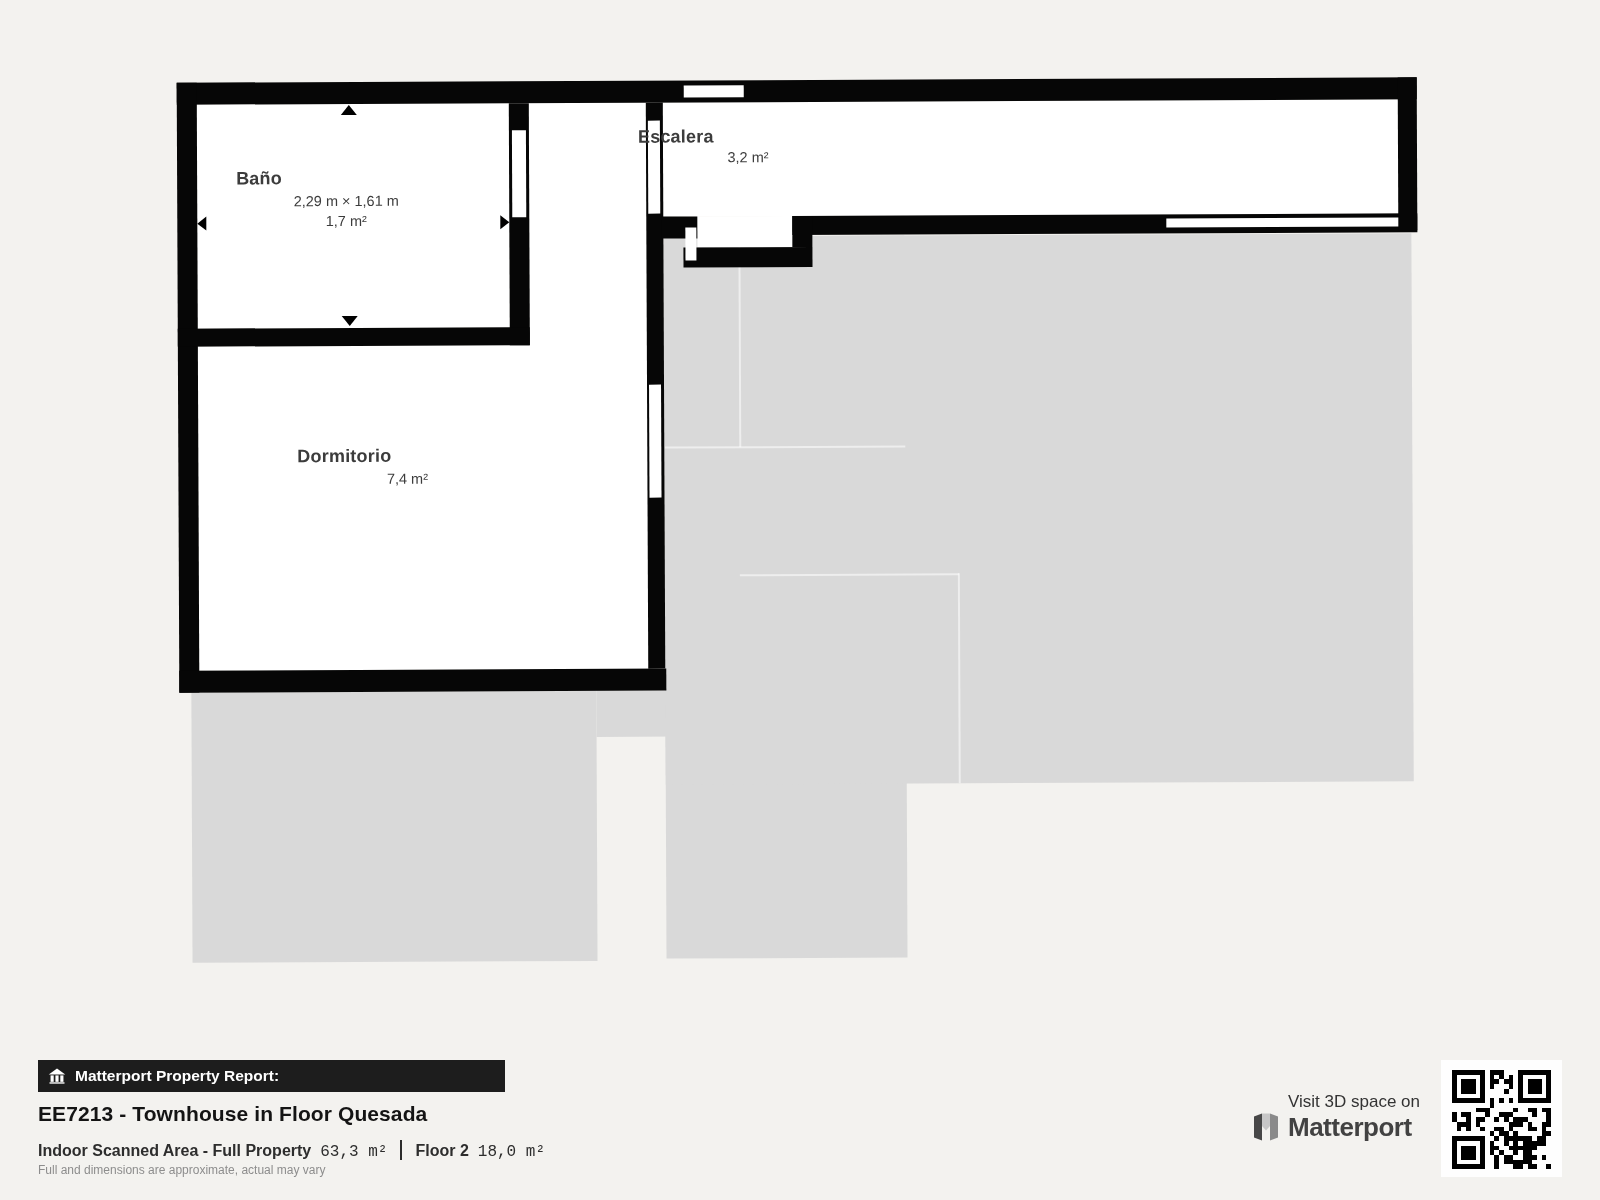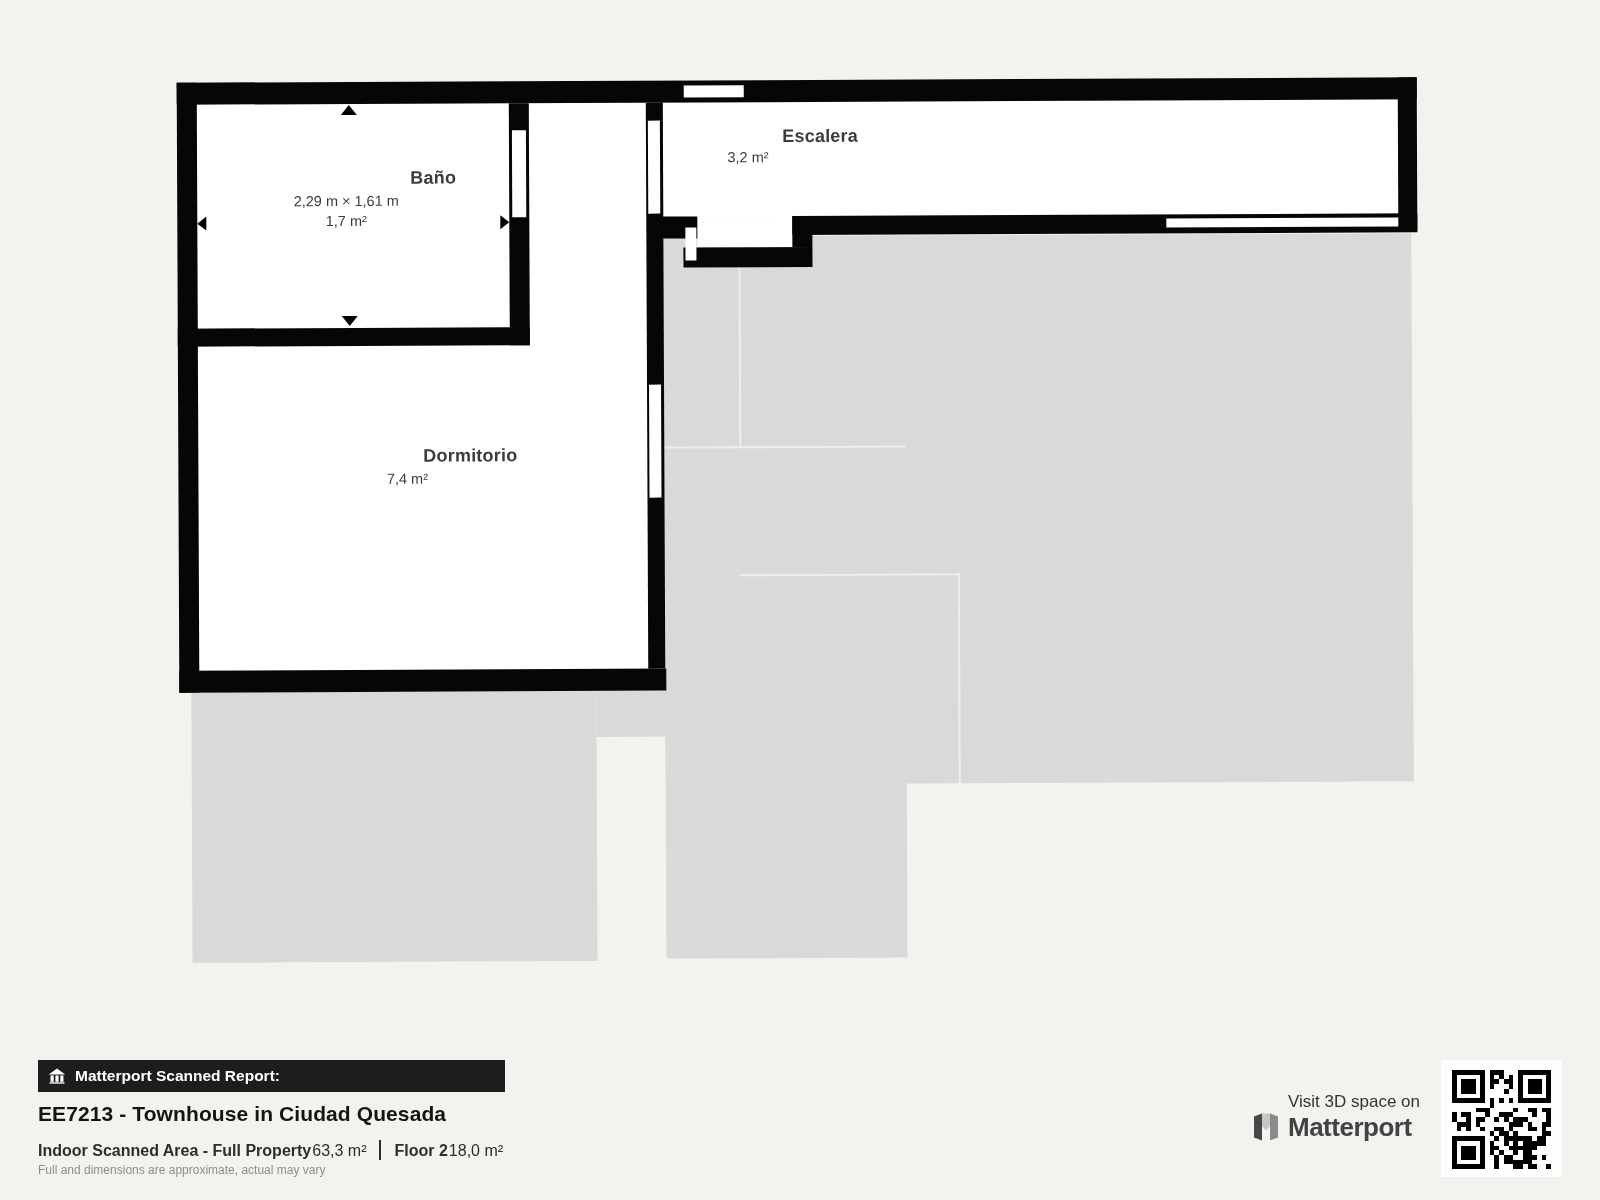--- a/index.html
+++ b/index.html
@@ -13,34 +13,34 @@
     -webkit-font-smoothing:antialiased;
   }
   .abs{position:absolute;}
   
   #plan{position:absolute;left:0;top:0;width:1600px;height:1200px;transform:rotate(-0.25deg);transform-origin:800px 380px;}
   .g{position:absolute;background:var(--floor);}
   .seam{position:absolute;background:rgba(255,255,255,.55);}
   .r{position:absolute;background:var(--room);}
   .w{position:absolute;background:var(--wall);}
   .gp{position:absolute;background:var(--room);}
-  .room-name{position:absolute;width:220px;text-align:right;font-weight:bold;font-size:18px;color:var(--label);letter-spacing:.2px;}
+  .room-name{position:absolute;width:220px;text-align:left;font-weight:bold;font-size:18px;color:var(--label);letter-spacing:.2px;}
   .room-meta{position:absolute;width:220px;text-align:center;font-size:14.5px;color:var(--label);}
   .arr{position:absolute;width:0;height:0;}
   .arr.up{border-left:8px solid transparent;border-right:8px solid transparent;border-bottom:10px solid #000;}
   .arr.down{border-left:8px solid transparent;border-right:8px solid transparent;border-top:10px solid #000;}
   .arr.left{border-top:7px solid transparent;border-bottom:7px solid transparent;border-right:9px solid #000;}
   .arr.right{border-top:7px solid transparent;border-bottom:7px solid transparent;border-left:9px solid #000;}
   
   #badge-bar{position:absolute;left:38px;top:1060px;width:467px;height:32px;background:#1d1d1d;display:flex;align-items:center;padding-left:10px;box-sizing:border-box;}
   #badge-bar .txt{color:#fff;font-weight:bold;font-size:15.5px;margin-left:9px;}
   #prop-title{position:absolute;left:38px;top:1102px;font-weight:bold;font-size:21px;color:#141414;letter-spacing:.1px;}
   #info-line{position:absolute;left:38px;top:1136px;font-size:16px;color:#2d2d2d;}
   #info-line .b{font-weight:bold;}
-  #info-line .val{margin-left:1px;}
+  #info-line .val{margin-left:9px;font-family:Liberation Mono, monospace;}
   #info-line .vbar{display:inline-block;width:2px;height:20px;background:#2b2b2b;margin:0 13px;transform:translateY(4px);}
   #disclaimer{position:absolute;left:38px;top:1163px;font-size:12px;color:#8d8d8d;}
   #visit-text{position:absolute;left:1120px;top:1092px;width:300px;text-align:right;font-size:17px;color:#333;}
   #brand-word{position:absolute;left:1288px;top:1112px;font-weight:bold;font-size:26px;color:#424242;letter-spacing:-0.5px;}
   #qr-card{position:absolute;left:1441px;top:1060px;width:121px;height:117px;background:#fefefe;}
   #qr{position:absolute;left:11px;top:10px;width:99px;height:99px;}
   #qr i{position:absolute;background:#000;width:4.72px;height:4.72px;}
 </style>
 </head>
 <body>
@@ -98,24 +98,24 @@
 <div id="badge-bar">
   <span style="display:inline-flex;">
     <svg width="18" height="18" viewBox="0 0 24 24">
       <polygon points="12,2 23,10 1,10" fill="#ffffff"></polygon>
       <rect x="3.4" y="11.2" width="4.2" height="8.6" fill="#ffffff"></rect>
       <rect x="9.9" y="11.2" width="4.2" height="8.6" fill="#ffffff"></rect>
       <rect x="16.4" y="11.2" width="4.2" height="8.6" fill="#ffffff"></rect>
       <rect x="2" y="20.4" width="20" height="1.8" fill="#ffffff"></rect>
     </svg>
   </span>
-  <span class="txt">Matterport Scanned Report:</span>
-</div>
-
-<div id="prop-title">EE7213 - Townhouse in Ciudad Quesada</div>
+  <span class="txt">Matterport Property Report:</span>
+</div>
+
+<div id="prop-title">EE7213 - Townhouse in Floor Quesada</div>
 
 <div id="info-line">
   <span class="b">Indoor Scanned Area - Full Property</span><span class="val">63,3 m²</span><span class="vbar"></span><span class="b">Floor 2</span><span class="val">18,0 m²</span>
 </div>
 
 <div id="disclaimer">Full and dimensions are approximate, actual may vary</div>
 
 <div id="visit-text">Visit 3D space on</div>
 
 <div class="abs" style="left:1252px;top:1113px;">

